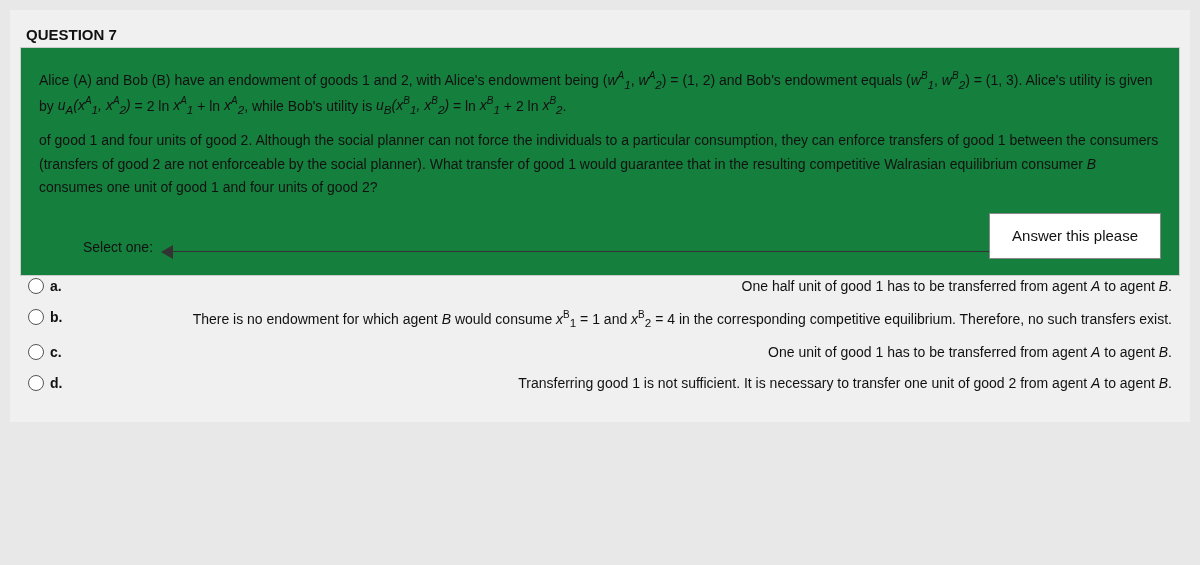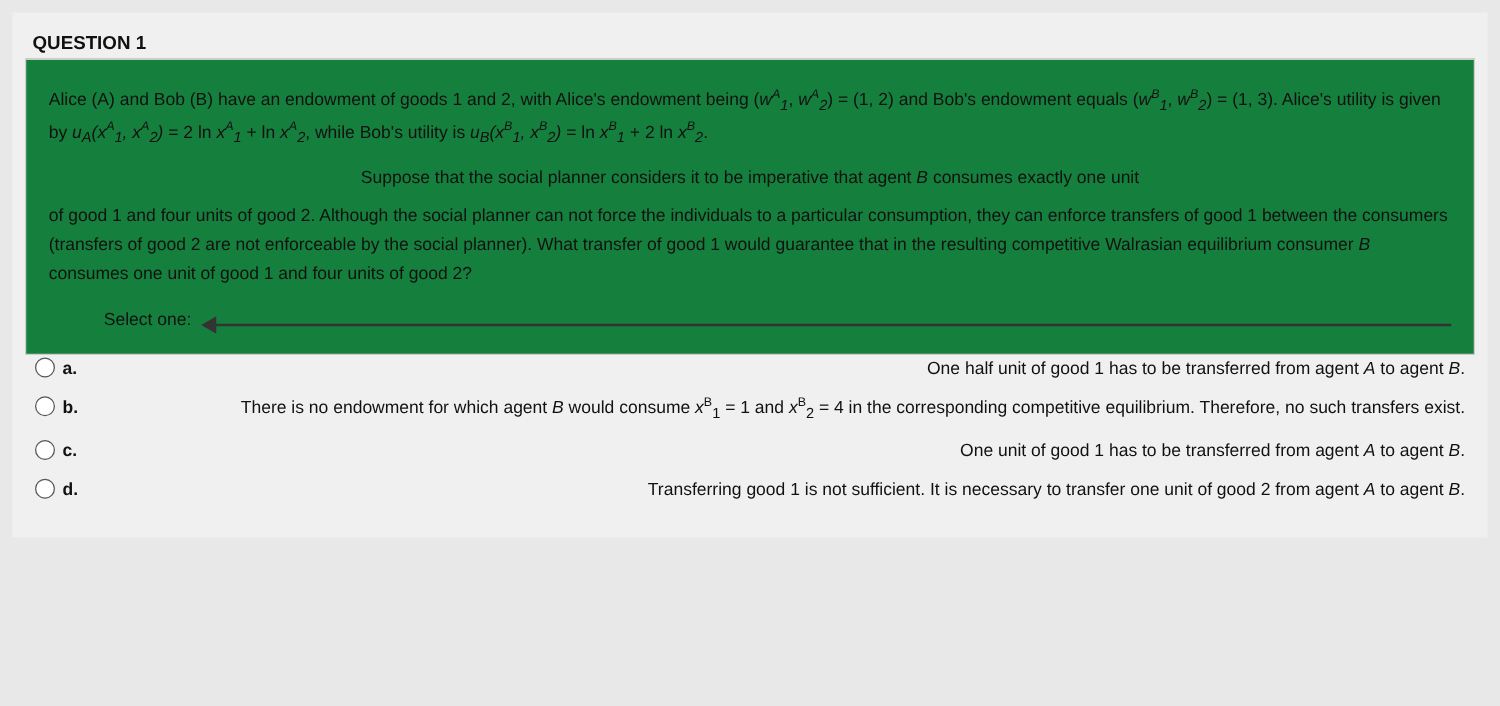--- a/index.html
+++ b/index.html
@@ -98,21 +98,21 @@
       flex: 1;
       text-align: right;
     }
     sup { font-size: 10px; }
     .math { font-style: italic; }
   </style>
 </head>
 <body>
 
 <div class="page-container">
-  <div class="question-header">QUESTION 1</div>
+  <div class="question-header">QUESTION 7</div>
   <div class="question-box">
 
     <div class="question-text-block">
       <p>
         Alice (A) and Bob (B) have an endowment of goods 1 and 2, with Alice's endowment being
         (<span class="math">w<sup>A</sup><sub>1</sub></span>,
          <span class="math">w<sup>A</sup><sub>2</sub></span>)
         = (1, 2) and Bob's endowment equals
         (<span class="math">w<sup>B</sup><sub>1</sub></span>,
          <span class="math">w<sup>B</sup><sub>2</sub></span>)
@@ -121,38 +121,36 @@
         = 2 ln <span class="math"><em>x</em><sup>A</sup><sub>1</sub></span>
         + ln <span class="math"><em>x</em><sup>A</sup><sub>2</sub></span>,
         while Bob's utility is
         <span class="math">u<sub>B</sub>(<em>x</em><sup>B</sup><sub>1</sub>, <em>x</em><sup>B</sup><sub>2</sub>)</span>
         = ln <span class="math"><em>x</em><sup>B</sup><sub>1</sub></span>
         + 2 ln <span class="math"><em>x</em><sup>B</sup><sub>2</sub></span>.
       </p>
     </div>
 
     <div class="question-text-block" style="margin-top:10px;">
-      <p class="suppose-line">
-        Suppose that the social planner considers it to be imperative that agent <em>B</em> consumes exactly one unit
-      </p>
       <p>
         of good 1 and four units of good 2. Although the social planner can not force the individuals to a particular consumption, they can enforce
         transfers of good 1 between the consumers (transfers of good 2 are not enforceable by the social planner). What transfer of good 1 would
         guarantee that in the resulting competitive Walrasian equilibrium consumer <em>B</em> consumes one unit of good 1 and four units of good 2?
       </p>
     </div>
 
     <div style="display:flex; align-items:flex-end; margin-top:14px; margin-bottom:6px; padding-left:0;margin-left:44px;">
       <div class="select-one-label">Select one:</div>
 
       <div style="display:flex; align-items:center; flex:1;">
         <div class="arrow-left"></div>
         <div style="flex:1; height:1.5px; background:#333;"></div>
       </div>
 
+      <div class="answer-callout-box">Answer this please</div>
     </div>
   </div>
 
   <div class="options-container">
 
     <div class="option-row">
       <div class="option-radio"></div>
       <span class="option-label">a.</span>
       <span class="option-text">
         One half unit of good 1 has to be transferred from agent <em>A</em> to agent <em>B</em>.

